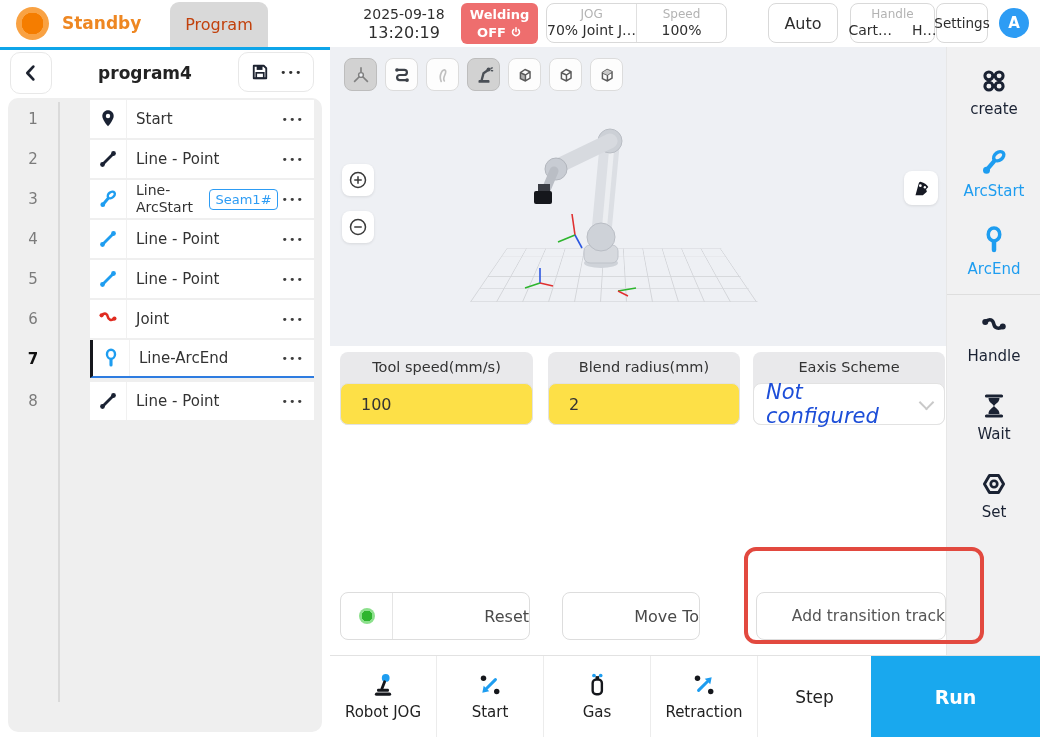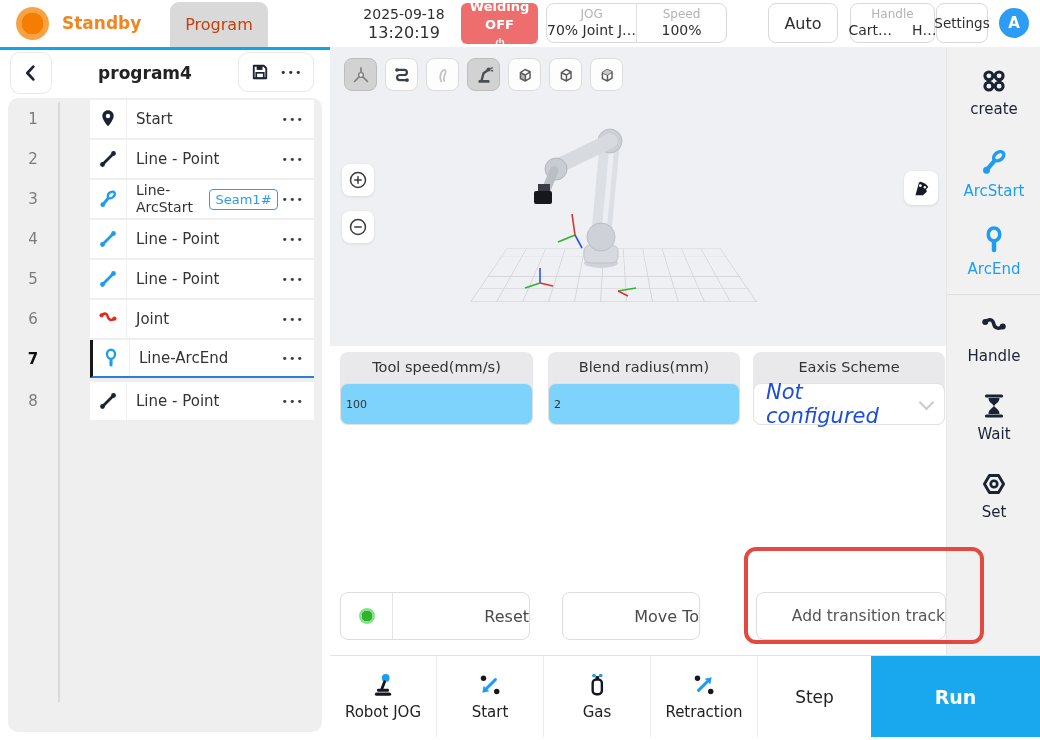--- a/index.html
+++ b/index.html
@@ -13,21 +13,21 @@
   .logo{position:absolute;left:16px;top:7px;width:33px;height:33px;border-radius:50%;
         background:radial-gradient(circle,#f57d00 0 46%,#f9a243 47% 72%,rgba(250,173,96,.25) 100%);}
   .standby{position:absolute;left:62px;top:13px;font-size:17px;font-weight:bold;color:#ee8722;}
   .tab-program{position:absolute;left:170px;top:2px;width:98px;height:45px;background:#d9d9d9;
         border-radius:9px 9px 0 0;display:flex;align-items:center;justify-content:center;font-size:16px;color:#c2410c;}
   .datetime{position:absolute;left:352px;top:5px;width:104px;text-align:center;line-height:1.3;}
   .datetime .d{font-size:14px;color:#2e2e2e;}
   .datetime .t{font-size:16px;color:#2e2e2e;}
   .welding{position:absolute;left:461px;top:3px;width:77px;height:41px;background:#ee6e6e;border-radius:6px;
         color:#fff;font-weight:bold;font-size:13px;display:flex;flex-direction:column;align-items:center;justify-content:center;line-height:1.35;}
-  .welding .l2{display:flex;align-items:center;gap:4px;flex-direction:column;}
+  .welding .l2{display:flex;align-items:center;gap:4px;}
   .group-box{position:absolute;top:3px;height:40px;border:1px solid #d9d9d9;border-radius:8px;background:#fff;box-sizing:border-box;}
   .jog-group{left:546px;width:181px;display:flex;}
   .jog-sec{flex:1;display:flex;flex-direction:column;align-items:center;justify-content:center;line-height:1.25;}
   .jog-sec.first{border-right:1px solid #e0e0e0;}
   .mini-label{font-size:12px;color:#b3b3b3;}
   .mini-value{font-size:14px;color:#2e2e2e;white-space:nowrap;}
   .auto-btn{left:768px;width:70px;display:flex;align-items:center;justify-content:center;font-size:16px;color:#2e2e2e;}
   .handle-group{left:850px;width:85px;display:flex;flex-direction:column;align-items:center;justify-content:center;line-height:1.25;}
   .handle-vals{display:flex;gap:20px;}
   .settings-btn{left:936px;width:52px;display:flex;align-items:center;justify-content:center;font-size:13.5px;color:#2e2e2e;}
@@ -64,22 +64,22 @@
   .torch-btn{position:absolute;left:904px;top:171px;width:34px;height:34px;border-radius:8px;background:#fff;
         box-shadow:0 1px 3px rgba(0,0,0,.10);display:flex;align-items:center;justify-content:center;}
   .grid3d{position:absolute;left:470px;top:176px;width:288px;height:126px;
         background-image:linear-gradient(to right,#d3d5d9 1px,transparent 1px),linear-gradient(to bottom,#d3d5d9 1px,transparent 1px);
         background-size:26px 25px;transform:perspective(300px) rotateX(55deg);transform-origin:50% 100%;}
   .robot-svg{position:absolute;left:470px;top:95px;}
 
   
   .pcard{position:absolute;top:352px;height:73px;background:#e9e9eb;border-radius:8px;box-sizing:border-box;}
   .pcard .phead{height:31px;line-height:31px;text-align:center;font-size:14.5px;color:#333;}
-  .pcard .pinput{position:absolute;left:0;right:0;bottom:0;height:42px;background:#7dd3fc;border:1px solid #e2e2e2;
-        border-radius:8px;box-sizing:border-box;font-size:11px;color:#333;padding:0 5px;width:100%;
+  .pcard .pinput{position:absolute;left:0;right:0;bottom:0;height:42px;background:#fde047;border:1px solid #e2e2e2;
+        border-radius:8px;box-sizing:border-box;font-size:16px;color:#333;padding:0 20px;width:100%;
         font-family:inherit;outline:none;}
   .pcard .pselect{position:absolute;left:0;right:0;bottom:0;height:42px;background:#fff;border:1px solid #e2e2e2;
         border-radius:8px;box-sizing:border-box;display:flex;align-items:center;justify-content:space-between;padding:0 12px;}
   .pselect .val{font-size:21px;color:#1d4ed8;font-style:italic;}
   .chev{width:9px;height:9px;border-right:2px solid #c9c9c9;border-bottom:2px solid #c9c9c9;transform:rotate(45deg);margin-top:-4px;}
 
   
   .act-btn{position:absolute;top:592px;height:48px;border:1px solid #ddd;border-radius:8px;background:#fff;
         box-sizing:border-box;display:flex;align-items:center;justify-content:flex-end;font-size:16px;color:#4a4a4a;}
   .reset-group{left:340px;width:190px;justify-content:flex-start;}

